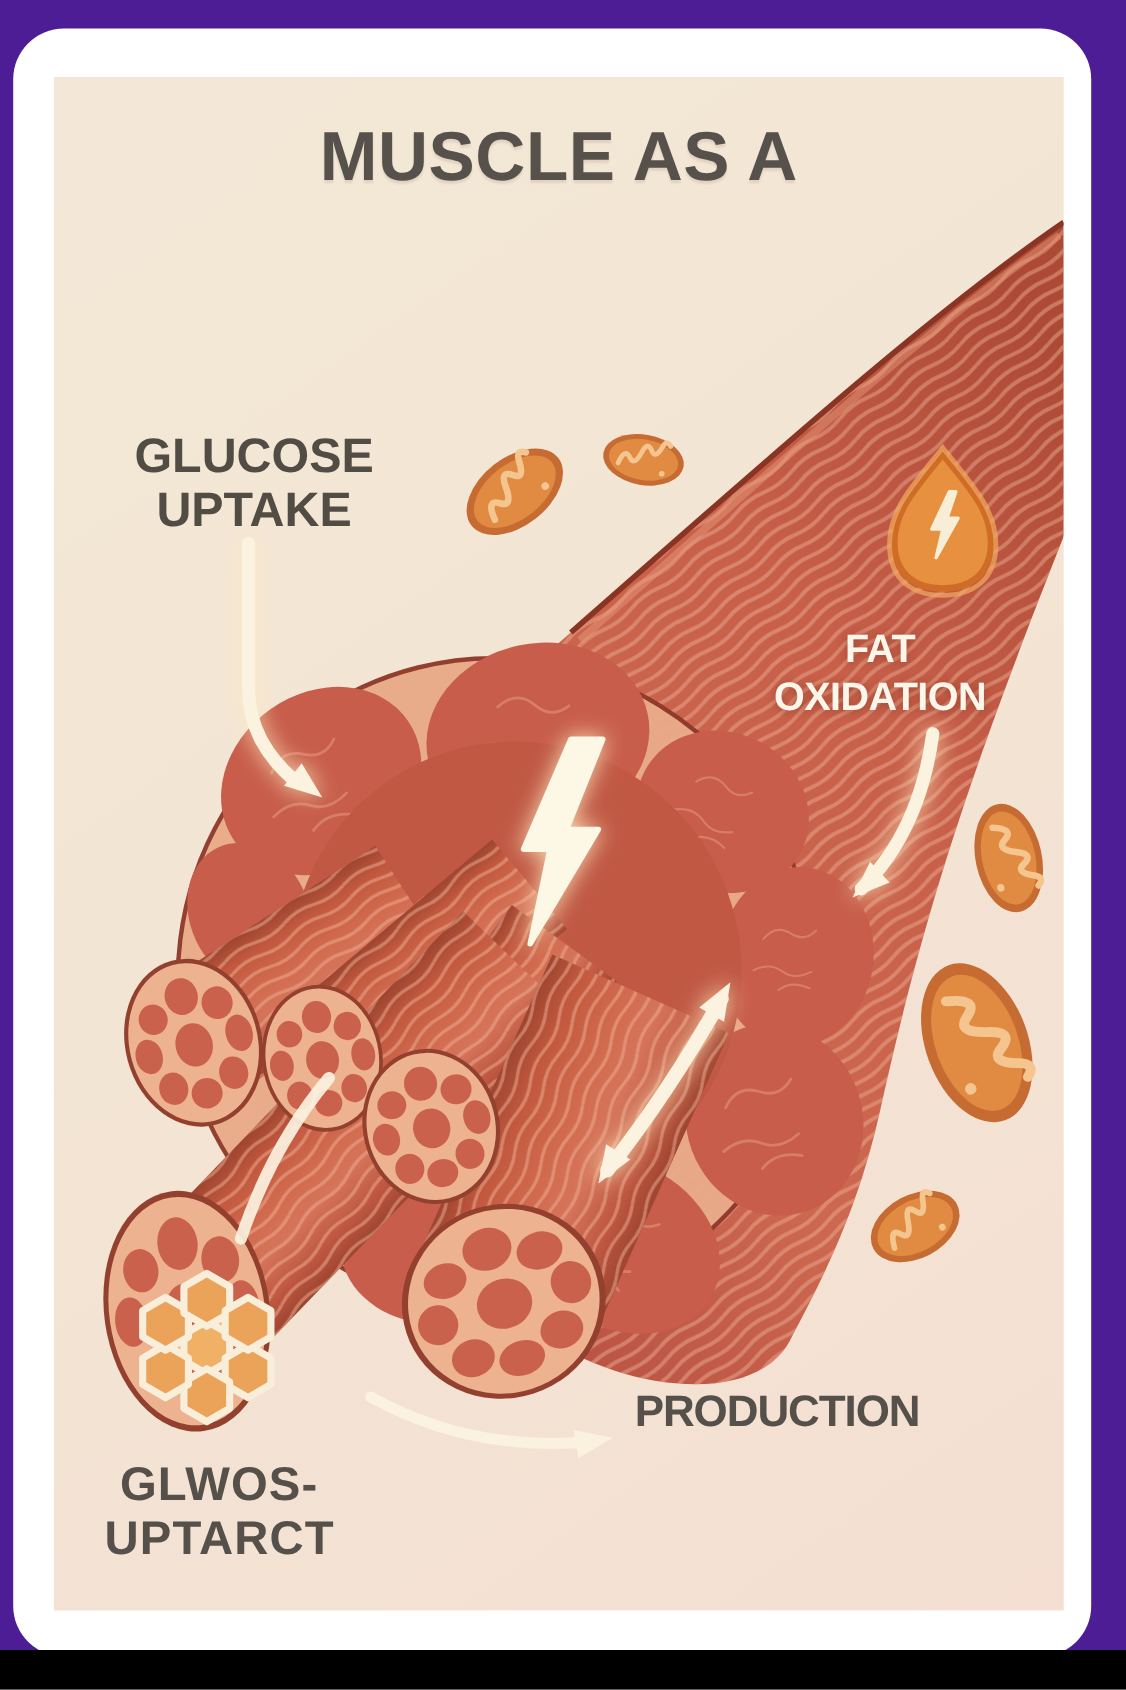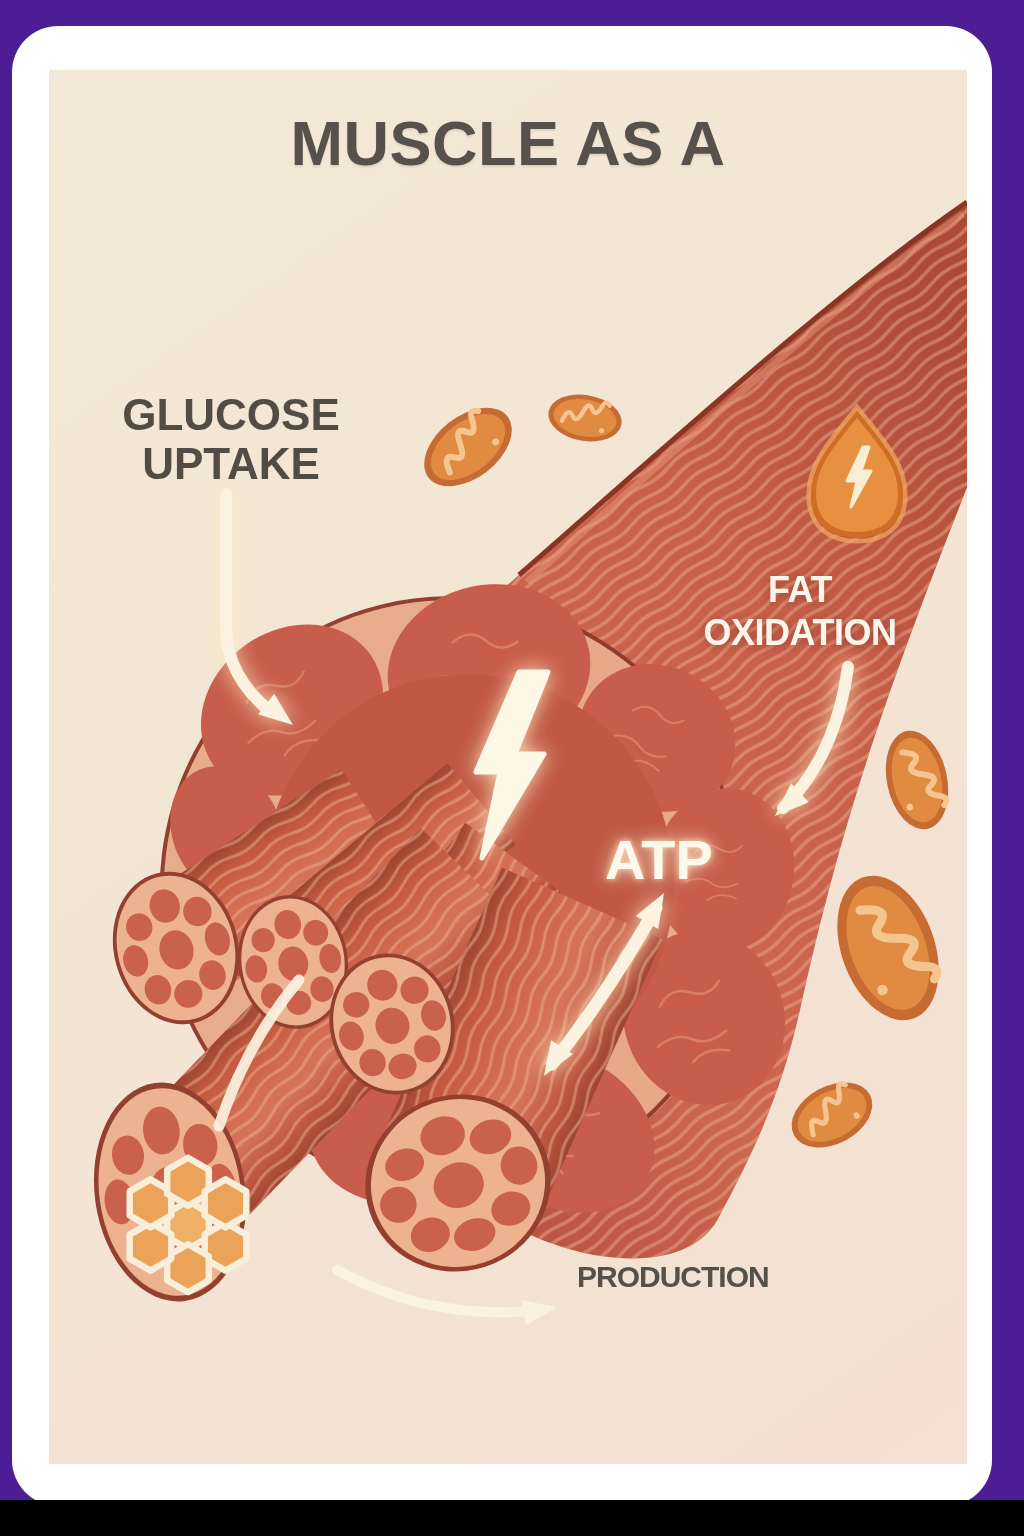--- a/index.html
+++ b/index.html
@@ -15,21 +15,21 @@
   .title{left:0;top:36px;width:100%;text-align:center;font-size:63px;
          color:#56524b;letter-spacing:.5px;line-height:1.18;
          text-shadow:0 2px 2px rgba(90,60,40,.12);}
   .lbl-glucose{left:70px;top:320px;width:224px;text-align:center;
                font-size:44px;color:#514d45;line-height:1.12;}
   .lbl-fat{left:636px;top:498px;width:230px;text-align:center;
            font-size:36px;color:#fcf6ea;letter-spacing:-.5px;line-height:1.2;
            text-shadow:0 1px 8px rgba(130,55,35,.55);}
   .lbl-atp{left:556px;top:758px;font-size:56px;color:#fdf8ec;
            text-shadow:0 0 18px rgba(255,236,200,.95),0 0 6px rgba(255,236,200,.8);}
-  .lbl-prod{left:528px;top:1190px;width:350px;font-size:30px;color:#55514a;letter-spacing:-1px;}
+  .lbl-prod{left:528px;top:1190px;width:350px;font-size:40px;color:#55514a;letter-spacing:-1px;}
   .lbl-garbled{left:46px;top:1256px;width:300px;font-size:43px;color:#55514a;
                letter-spacing:1px;line-height:1.14;}
   .lbl-garbled .l1{padding-left:14px;}
 </style>
 </head>
 <body>
 
 <div class="stage">
   <div class="card"></div>
   <div class="canvas">
@@ -207,19 +207,22 @@
     <div class="txt lbl-glucose">
       <div>GLUCOSE</div>
       <div>UPTAKE</div>
     </div>
 
     <div class="txt lbl-fat">
       <div>FAT</div>
       <div>OXIDATION</div>
     </div>
 
-    <div class="txt lbl-atp">ATP</div>
 
     <div class="txt lbl-prod">PRODUCTION</div>
 
+    <div class="txt lbl-garbled">
+      <div class="l1">GLWOS-</div>
+      <div>UPTARCT</div>
+    </div>
 
   </div>
 </div>
 
 </body></html>

